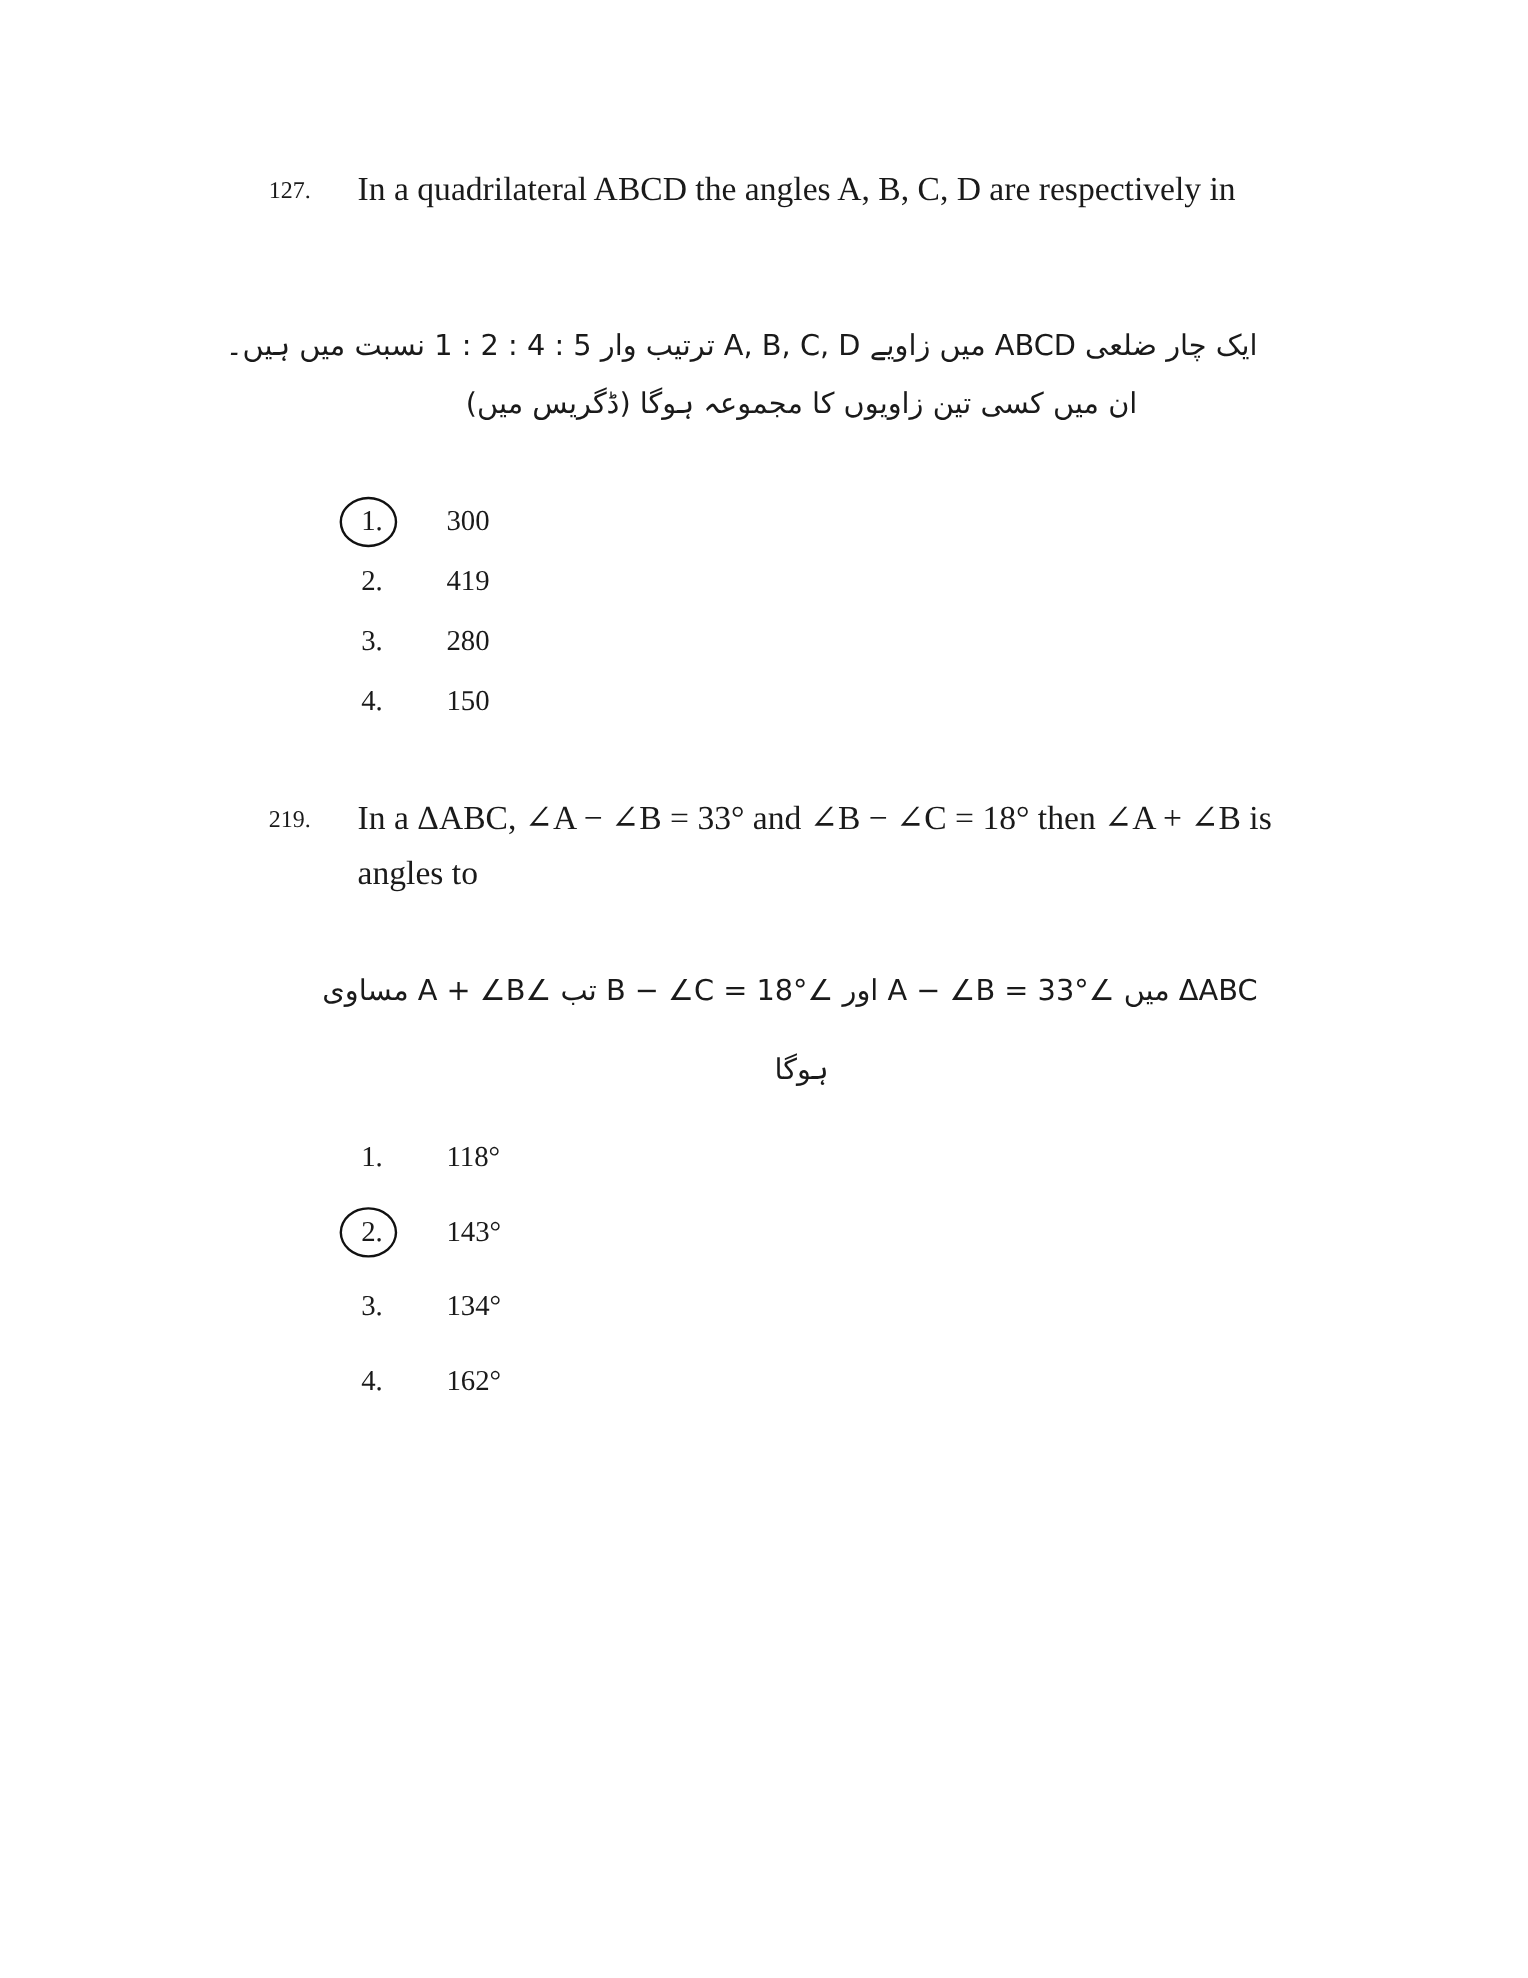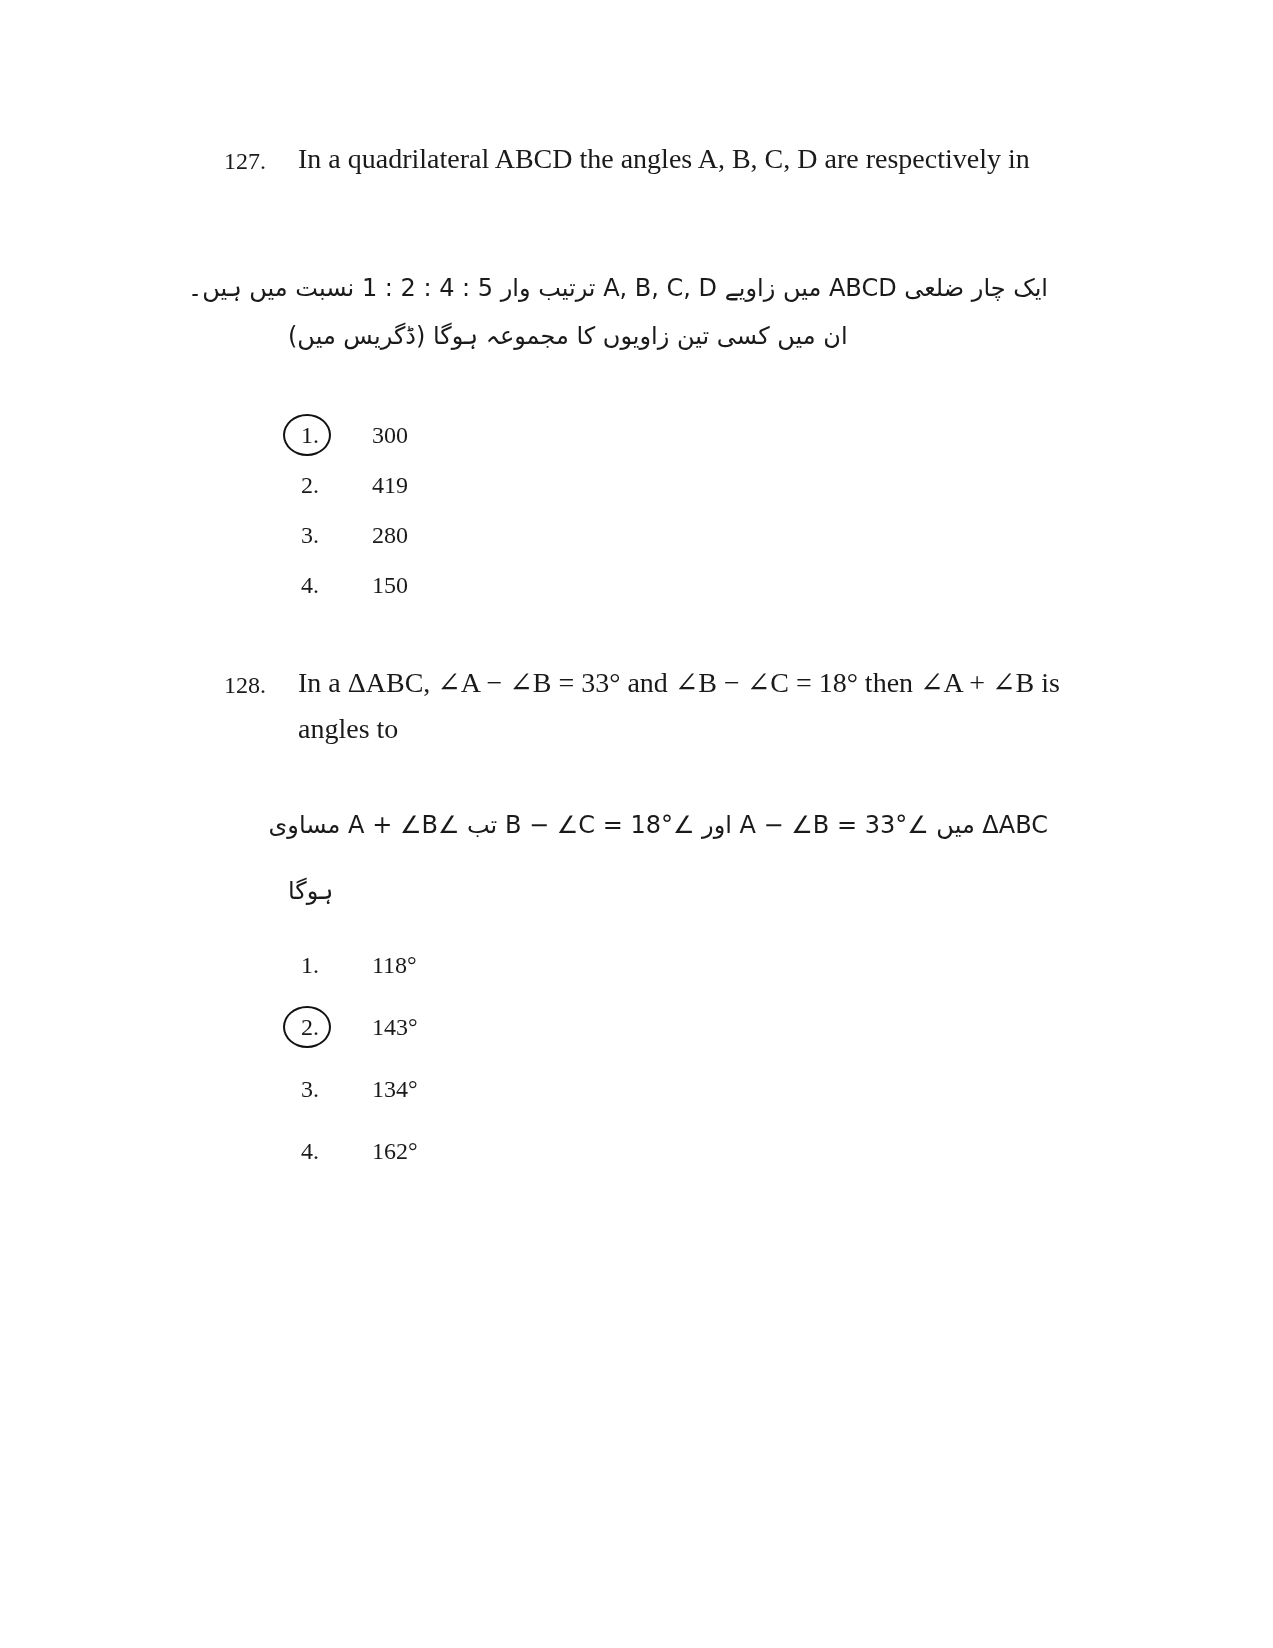--- a/index.html
+++ b/index.html
@@ -1,24 +1,24 @@
 <!DOCTYPE html>
 <html><head>
 <meta charset="utf-8">
 <style>
   html, body { margin:0; padding:0; }
   body {
     width:1273px; height:1648px; background:#ffffff; position:relative; overflow:hidden;
     font-family:"Liberation Serif", "DejaVu Serif", serif; color:#1a1a1a;
   }
   .q { position:absolute; left:0; width:1273px; }
-  .qnum { position:absolute; left:224px; font-size:24px; }
+  .qnum { position:absolute; left:224px; font-size:20px; }
   .eng { position:absolute; left:298px; width:752px; font-size:28px; line-height:46px; }
   .eng .line { display:block; white-space:nowrap; }
-  .urdu { position:absolute; right:225px; width:760px; direction:rtl; text-align:left; font-size:24px; line-height:48px; font-family:"DejaVu Sans", sans-serif; }
+  .urdu { position:absolute; right:225px; width:760px; direction:rtl; text-align:center; font-size:24px; line-height:48px; font-family:"DejaVu Sans", sans-serif; }
   .urdu .line { display:block; white-space:nowrap; }
   .opt { position:absolute; font-size:24px; }
   .opt .n { position:absolute; left:297px; width:26px; text-align:center; }
   .opt .v { position:absolute; left:372px; }
   .circle { position:absolute; width:44px; height:38px; border:2px solid #111; border-radius:50%; left:283px; top:-8px; }
 </style>
 </head>
 <body>
 
 <div class="q">
@@ -43,21 +43,21 @@
     <span class="n">3.</span>
     <span class="v">280</span>
   </div>
   <div class="opt" style="top:572px">
     <span class="n">4.</span>
     <span class="v">150</span>
   </div>
 </div>
 
 <div class="q">
-  <span class="qnum" style="top:672px">128.</span>
+  <span class="qnum" style="top:672px">219.</span>
   <div class="eng" style="top:660px">
     <span class="line">In a ΔABC, ∠A − ∠B = 33° and ∠B − ∠C = 18° then ∠A + ∠B is</span>
     <span class="line">angles to</span>
   </div>
   <div class="urdu" style="top:792px; line-height:66px">
     <span class="line">ΔABC میں ∠A − ∠B = 33° اور ∠B − ∠C = 18° تب ∠A + ∠B مساوی</span>
     <span class="line">ہوگا</span>
   </div>
   <div class="opt" style="top:952px">
     <span class="n">1.</span>

